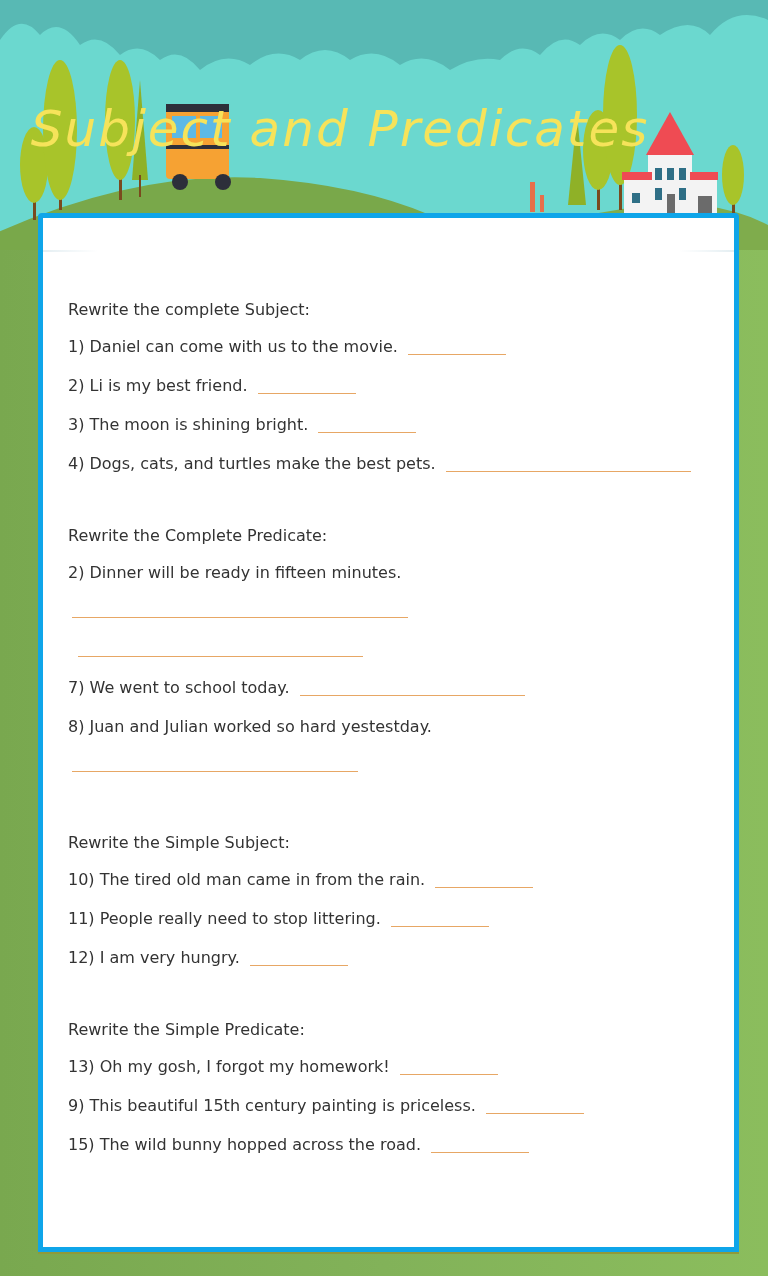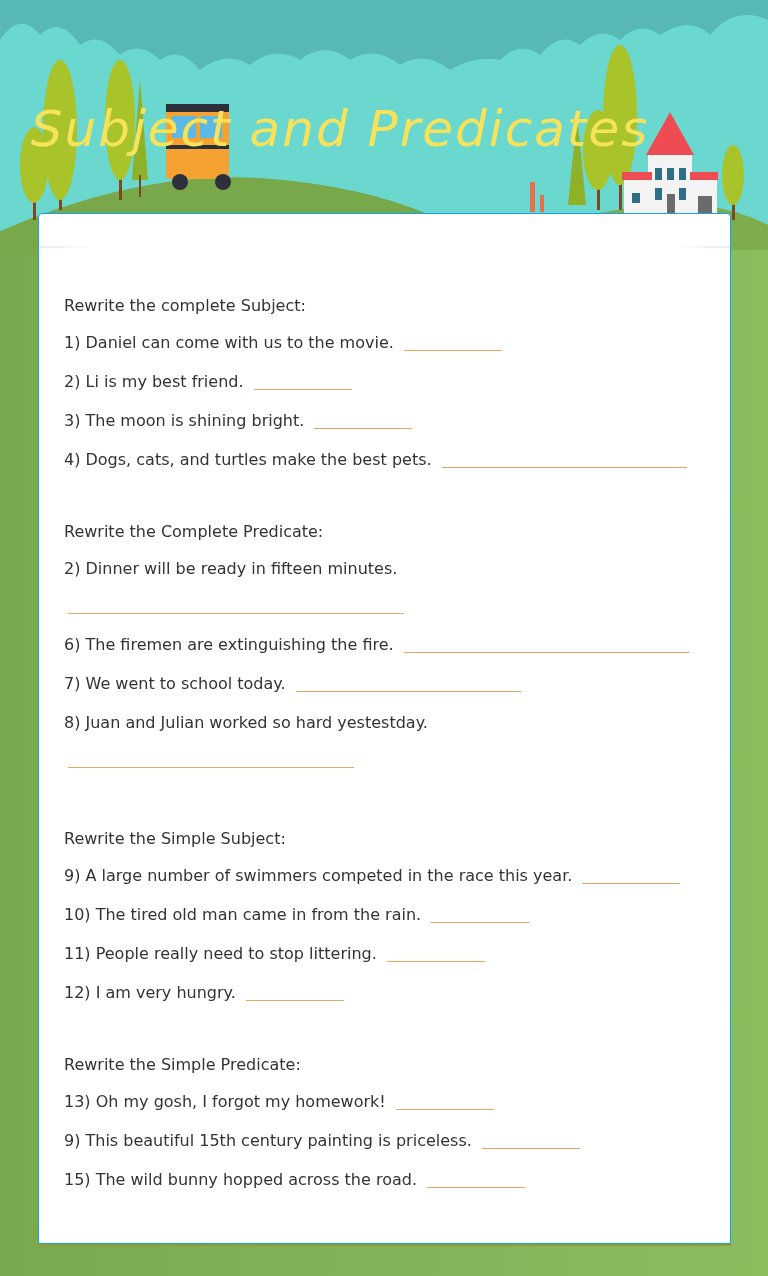--- a/index.html
+++ b/index.html
@@ -13,21 +13,21 @@
     background:#58b9b4;
   }
   .title {
     position:absolute; left:0; top:100px; width:680px; text-align:center;
     font-family:"DejaVu Sans", sans-serif; font-weight:200;
     font-size:50px; color:#f6e35a; letter-spacing:2px; z-index:5;
     font-style:italic;
   }
   .card {
     position:absolute; left:38px; top:213px; width:691px; height:1029px;
-    background:#fff; border:1px solid #0ea5e9; border-radius:4px 4px 0 0;
+    background:#fff; border:5px solid #0ea5e9; border-radius:4px 4px 0 0;
     box-shadow: 0 2px 0 #8f9a3a;
   }
   .card-topline {
     position:absolute; left:0; right:0; top:32px; height:2px;
     background:linear-gradient(90deg, #e4eef2 0%, #ffffff 8%, #ffffff 92%, #e4eef2 100%);
   }
   .content {
     position:absolute; left:25px; top:82px; width:640px;
     font-size:16px; color:#333; line-height:20px;
   }
@@ -111,29 +111,28 @@
       <div class="q"><span>1) Daniel can come with us to the movie.</span><span class="blank" style="width:98px"></span></div>
       <div class="q"><span>2) Li is my best friend.</span><span class="blank" style="width:98px"></span></div>
       <div class="q"><span>3) The moon is shining bright.</span><span class="blank" style="width:98px"></span></div>
       <div class="q"><span>4) Dogs, cats, and turtles make the best pets.</span><span class="blank" style="width:245px"></span></div>
     </div>
     <div class="gap"></div>
 
     <div>
       <div class="section-title">Rewrite the Complete Predicate:</div>
       <div class="q break"><span>2) Dinner will be ready in fifteen minutes.</span><span class="blank" style="width:336px"></span></div>
-      <div class="q"><span>6) The firemen are extinguishing the fire.</span><span class="blank" style="width:285px"></span></div>
+      <div class="q"><span class="blank" style="width:285px"></span></div>
       <div class="q"><span>7) We went to school today.</span><span class="blank" style="width:225px"></span></div>
       <div class="q break"><span>8) Juan and Julian worked so hard yestestday.</span><span class="blank" style="width:286px"></span></div>
     </div>
     <div class="gap" style="height:40px"></div>
 
     <div>
       <div class="section-title">Rewrite the Simple Subject:</div>
-      <div class="q"><span>9) A large number of swimmers competed in the race this year.</span><span class="blank" style="width:98px"></span></div>
       <div class="q"><span>10) The tired old man came in from the rain.</span><span class="blank" style="width:98px"></span></div>
       <div class="q"><span>11) People really need to stop littering.</span><span class="blank" style="width:98px"></span></div>
       <div class="q"><span>12) I am very hungry.</span><span class="blank" style="width:98px"></span></div>
     </div>
     <div class="gap"></div>
 
     <div>
       <div class="section-title">Rewrite the Simple Predicate:</div>
       <div class="q"><span>13) Oh my gosh, I forgot my homework!</span><span class="blank" style="width:98px"></span></div>
       <div class="q"><span>9) This beautiful 15th century painting is priceless.</span><span class="blank" style="width:98px"></span></div>

